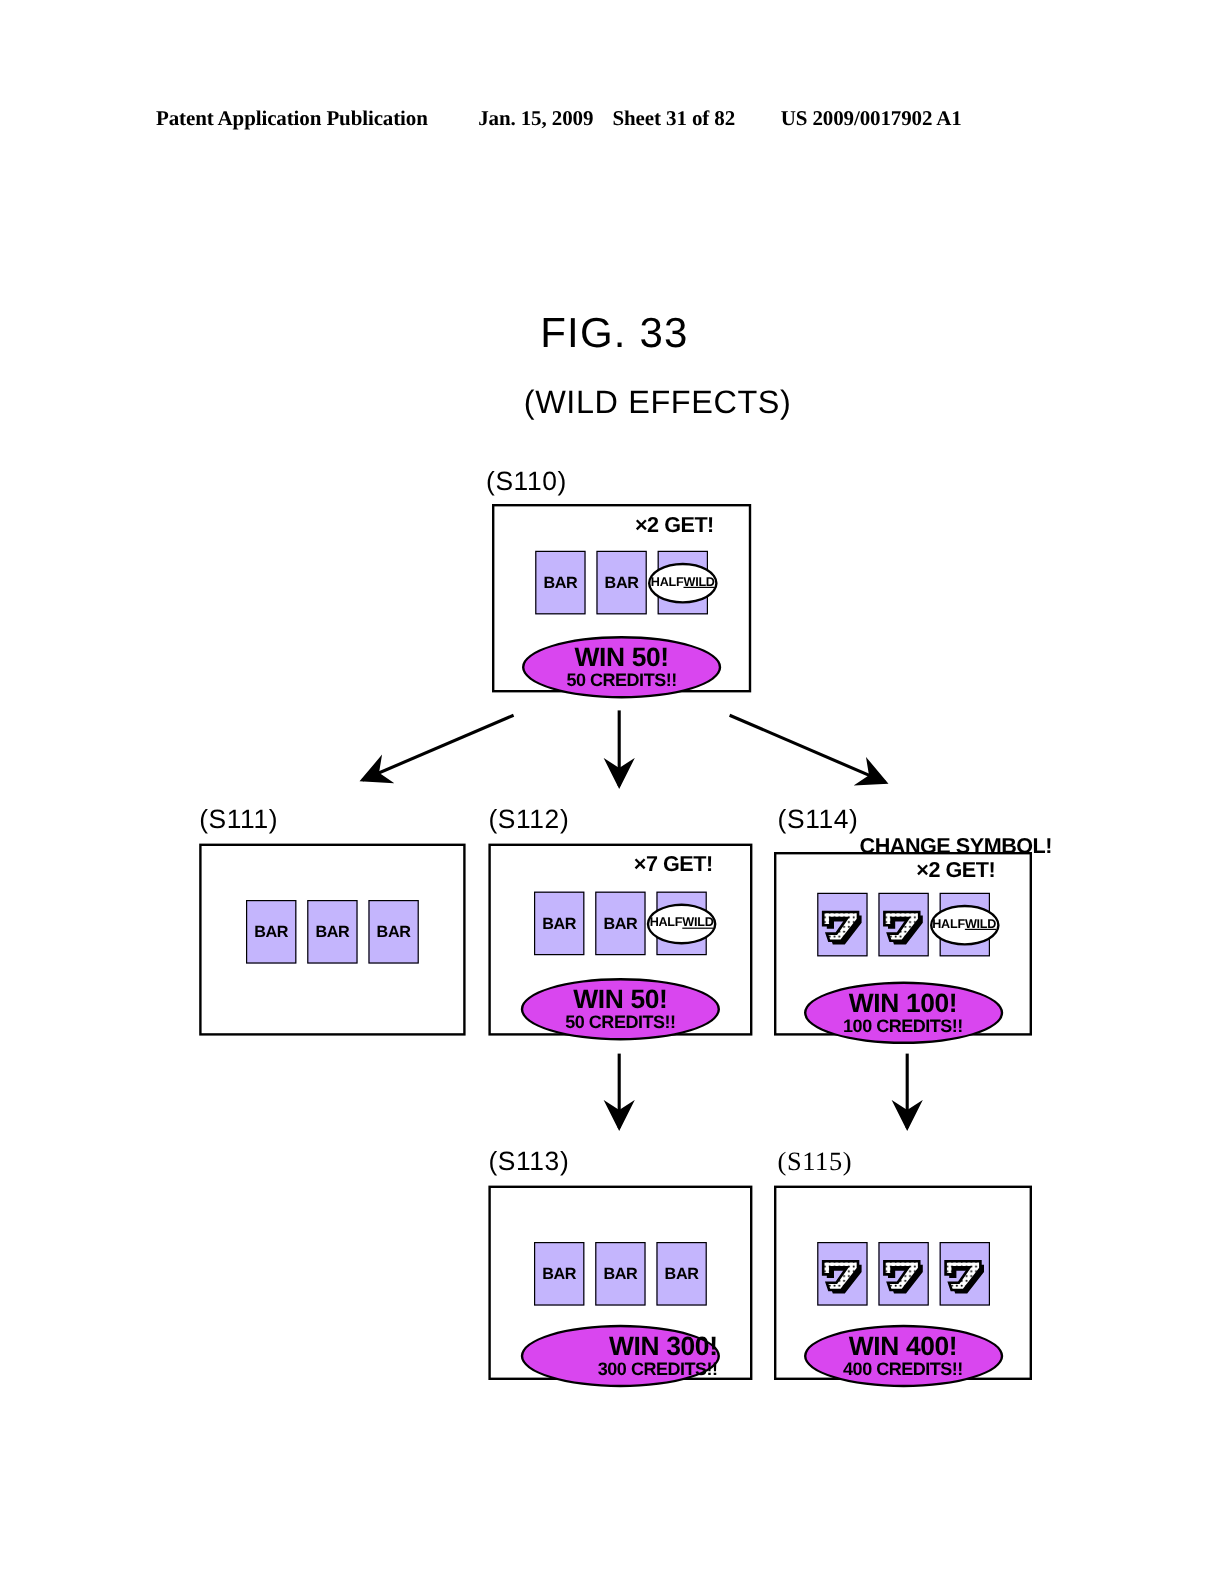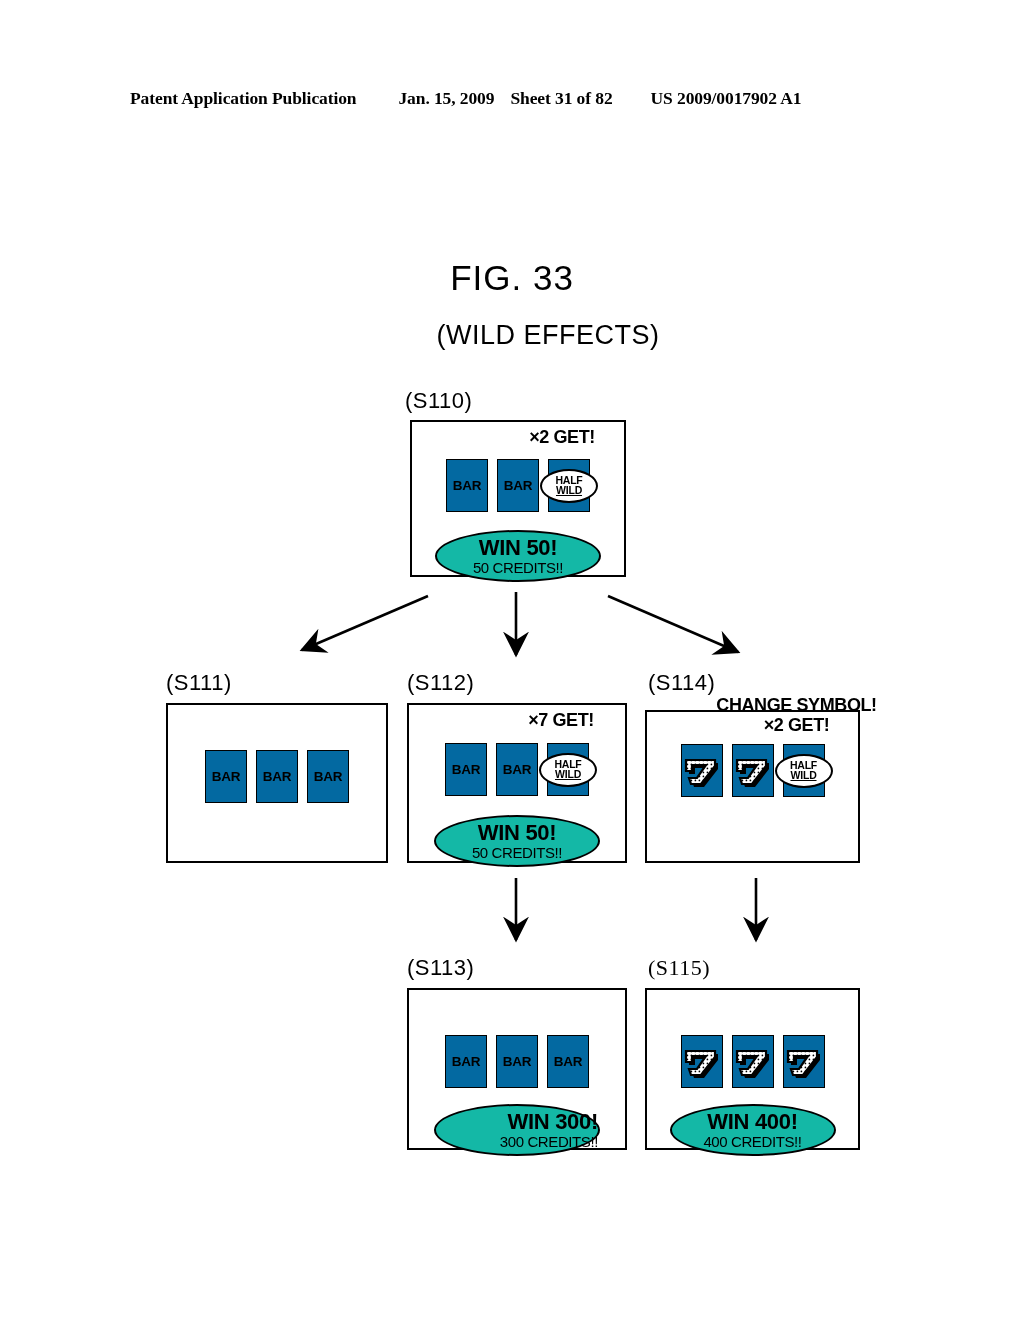--- a/index.html
+++ b/index.html
@@ -93,21 +93,21 @@
     left: 0;
     width: 100%;
     display: flex;
     justify-content: center;
     gap: 9px;
   }
   .reel {
     width: 42px;
     height: 53px;
     border: 1.6px solid #000;
-    background: #0369a1;
+    background: #c4b5fd;
     box-sizing: border-box;
     display: flex;
     align-items: center;
     justify-content: center;
     position: relative;
   }
   .reel-bar {
     font-weight: bold;
     font-size: 13.5px;
     letter-spacing: -0.3px;
@@ -115,21 +115,21 @@
 
   
   .sym-halfwild {
     position: absolute;
     width: 54px;
     height: 30px;
     border: 2.4px solid #000;
     border-radius: 50%;
     background: #fff;
     display: flex;
-    flex-direction: column;
+    flex-direction: row;
     align-items: center;
     justify-content: center;
     line-height: 0.92;
     font-weight: bold;
     font-size: 10.5px;
     letter-spacing: -0.2px;
   }
   .sym-halfwild .w2 { text-decoration: underline; }
 
   
@@ -141,34 +141,34 @@
 
   
   .win-oval {
     position: absolute;
     left: 50%;
     transform: translateX(-50%);
     width: 162px;
     height: 48px;
     border: 2px solid #000;
     border-radius: 50%;
-    background: #14b8a6;
+    background: #d946ef;
     display: flex;
     flex-direction: column;
     align-items: center;
     justify-content: center;
     line-height: 1.0;
   }
   .win-main {
     font-weight: bold;
     font-size: 22px;
     letter-spacing: -0.3px;
   }
   .win-sub {
-    font-weight: normal;
+    font-weight: bold;
     font-size: 15px;
     letter-spacing: -0.4px;
     margin-top: 1px;
   }
 
   
   .arrows {
     position: absolute;
     top: 0;
     left: 0;
@@ -310,20 +310,24 @@
         <path d="M7,27 L15,27 L24,14 L10,14 L10,20 L4,20 L4,9 L33,9 L33,15 L19,33 L9,33 Z" fill="url(#dots114b)" stroke="#000" stroke-width="2.2"></path>
       </svg>
     </div>
     <div class="reel">
       <div class="sym-halfwild">
         <span class="w1">HALF</span>
         <span class="w2">WILD</span>
       </div>
     </div>
   </div>
+  <div class="win-oval" style="top:106px;">
+    <span class="win-main">WIN 100!</span>
+    <span class="win-sub">100 CREDITS!!</span>
+  </div>
 </div>
 
 <div class="step-label" style="top:955px; left:407px;">(S113)</div>
 <div class="panel" style="top:988px; left:407px; width:220px; height:162px;">
   <div class="reels" style="top:45px;">
     <div class="reel">
       <span class="reel-bar">BAR</span>
     </div>
     <div class="reel">
       <span class="reel-bar">BAR</span>

